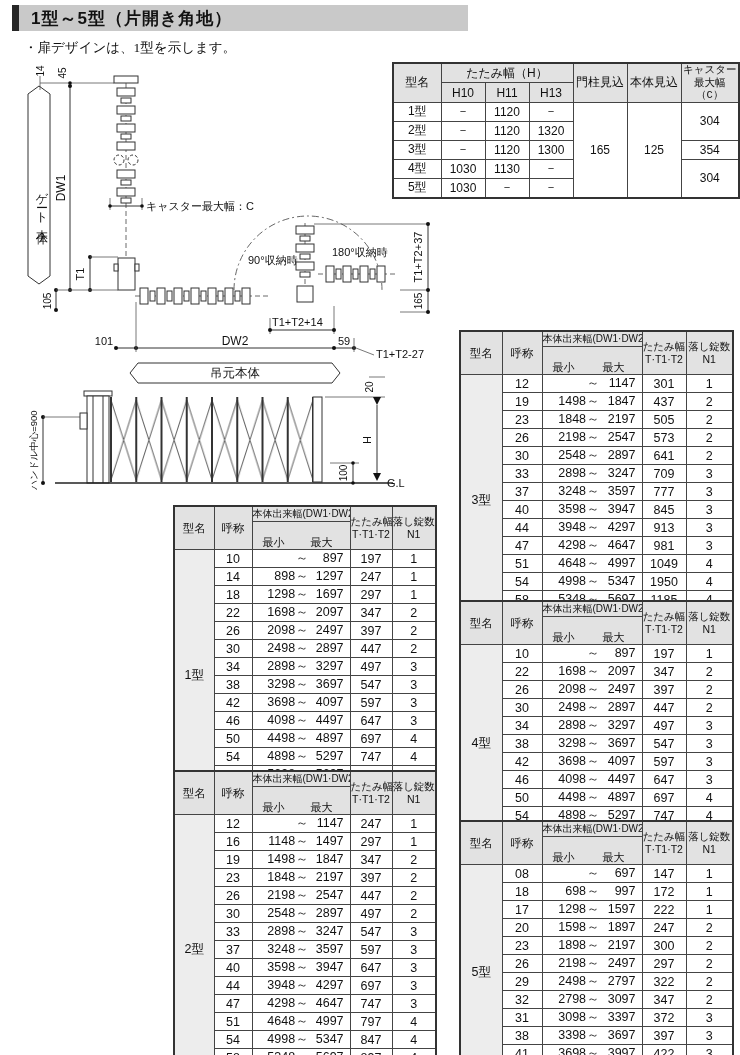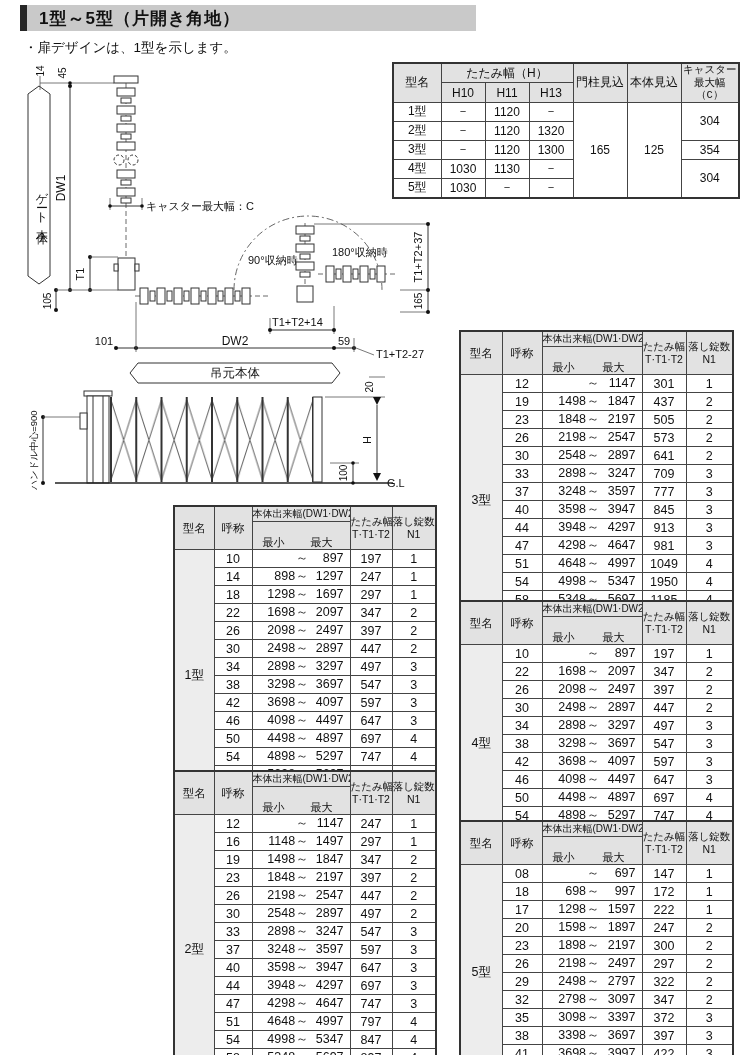--- a/index.html
+++ b/index.html
@@ -2,24 +2,24 @@
 <html><head>
 <meta charset="utf-8">
 <style>
   html,body{margin:0;padding:0;}
   body{
     width:740px;height:1055px;position:relative;background:#fff;
     font-family:"Liberation Sans","DejaVu Sans",sans-serif;color:#111;
     overflow:hidden;
   }
   
-  .titlebar{position:absolute;left:20px;top:5px;width:456px;height:26px;background:#c9c9c9;display:flex;align-items:center;}
+  .titlebar{position:absolute;left:12px;top:5px;width:456px;height:26px;background:#c9c9c9;display:flex;align-items:center;}
   .titlebar .bar{width:7px;height:26px;background:#262626;margin-right:12px;flex:0 0 auto;}
   .titlebar .txt{font-size:17px;font-weight:bold;letter-spacing:1px;}
-  .note{position:absolute;left:24px;top:39px;font-size:13.5px;}
+  .note{position:absolute;left:24px;top:39px;font-size:13.5px;font-family:Liberation Serif, serif;}
 
   
   table{border-collapse:collapse;table-layout:fixed;}
   th,td{border:1px solid #444;padding:0;text-align:center;font-weight:normal;overflow:hidden;white-space:nowrap;}
 
   
   .spec{position:absolute;left:392px;top:62px;width:346px;font-size:12px;border:2px solid #333;}
   .spec th{background:#e2e2e2;height:18px;}
   .spec th.caster-h{font-size:10.5px;line-height:1.2;white-space:normal;font-family:Liberation Mono, monospace;}
   .spec td{height:18px;background:#fff;}
@@ -842,21 +842,21 @@
         <td class="fold">322</td>
         <td class="locks">2</td>
       </tr>
       <tr>
         <td class="code">32</td>
         <td class="range"><span class="mn">2798</span><span class="tl">～</span><span class="mx">3097</span></td>
         <td class="fold">347</td>
         <td class="locks">2</td>
       </tr>
       <tr>
-        <td class="code">35</td>
+        <td class="code">31</td>
         <td class="range"><span class="mn">3098</span><span class="tl">～</span><span class="mx">3397</span></td>
         <td class="fold">372</td>
         <td class="locks">3</td>
       </tr>
       <tr>
         <td class="code">38</td>
         <td class="range"><span class="mn">3398</span><span class="tl">～</span><span class="mx">3697</span></td>
         <td class="fold">397</td>
         <td class="locks">3</td>
       </tr>

